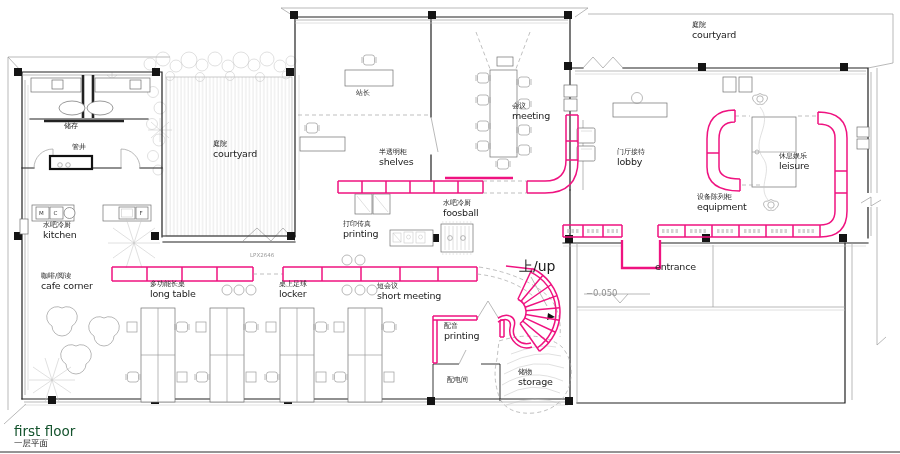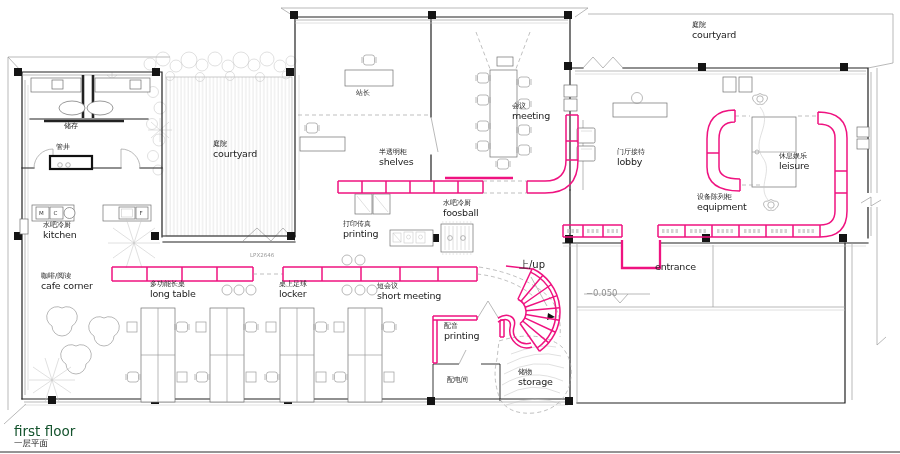--- a/index.html
+++ b/index.html
@@ -16,21 +16,21 @@
   .gd{stroke:#a5a5a5;stroke-width:0.7;fill:none;stroke-dasharray:4 3}
   .f{stroke:#6f6f6f;stroke-width:0.7;fill:#fff}
   .pk{stroke:var(--pink);stroke-width:1.5;fill:none}
   .pk2{stroke:var(--pink);stroke-width:2.3;fill:none}
   .drw{stroke:#d2d2d2;stroke-width:4;fill:none;stroke-dasharray:2.5 2}
   .col{fill:#141414;stroke:none}
   
   .lbl{position:absolute;color:#1c1c1c;line-height:1.12;white-space:nowrap}
   .cn{display:block;font-size:7px}
   .en{display:block;font-size:9.5px;letter-spacing:-0.2px}
-  .mix{display:block;font-size:10px}
+  .mix{display:block;font-size:14px}
   .code{font-size:5.5px;color:#9a9a9a}
   .lvl{font-size:8.5px;color:#8f8f8f}
   .tinyletter{position:absolute;font-size:5.5px;color:#333}
   .title-en{display:block;font-size:13.5px;color:#14532d}
   .title-cn{display:block;font-size:8.5px;color:#111}
 </style>
 </head>
 <body>
 
 <div class="canvas">
@@ -329,21 +329,21 @@
     <path class="pk" d="M433,316 H477 M433,320 H477 M433,316 V363 M437,320 V363 M433,363 H437
       M500,320 V337 M504,320 V337 M500,320 H504 M500,337 H504 M477,316 V320"></path>
   </g>
 
   <path d="M0,452 H900" stroke="#2b2b2b" stroke-width="1"></path>
 </svg>
 
 <div class="lbl" style="left:64px;top:123px">
       <span class="cn">储存</span>
     </div>
-<div class="lbl" style="left:56px;top:144px">
+<div class="lbl" style="left:72px;top:144px">
       <span class="cn">管井</span>
     </div>
 <div class="lbl" style="left:213px;top:141px">
       <span class="cn">庭院</span>
       <span class="en">courtyard</span>
     </div>
 <div class="lbl" style="left:692px;top:22px">
       <span class="cn">庭院</span>
       <span class="en">courtyard</span>
     </div>

